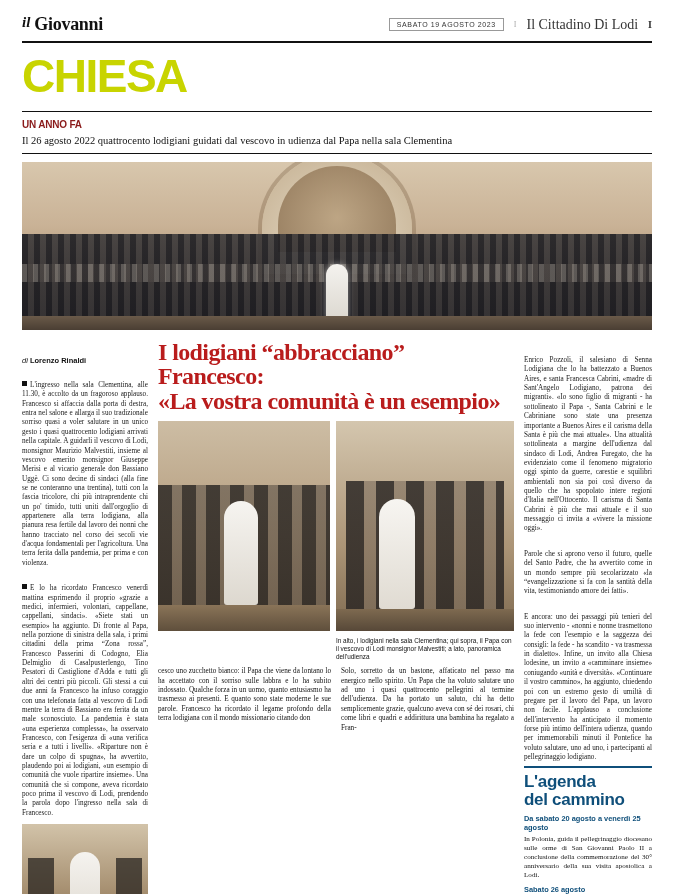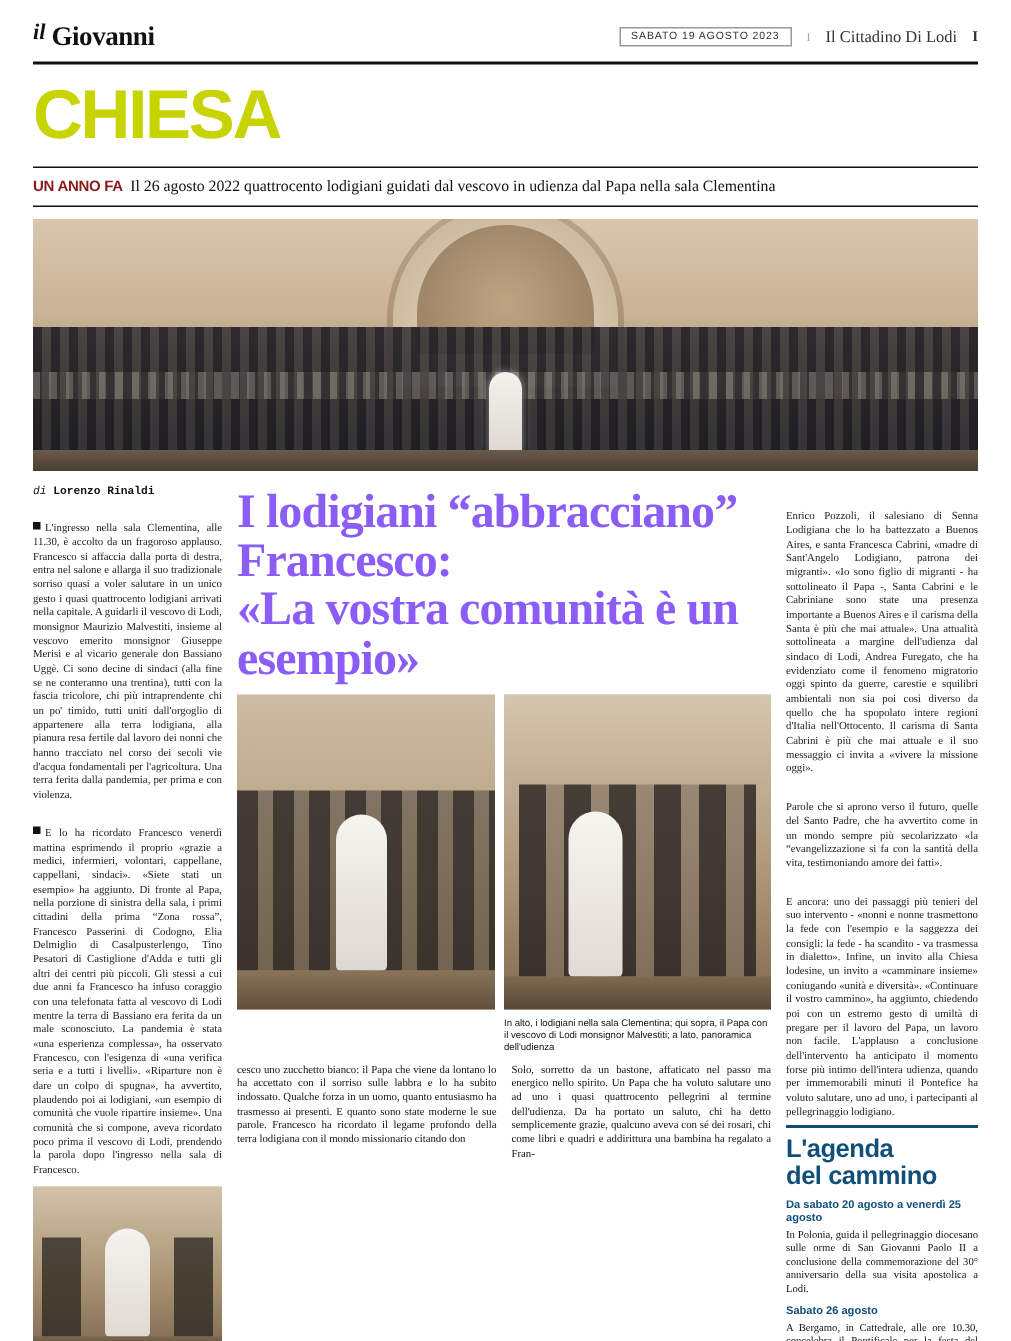--- a/index.html
+++ b/index.html
@@ -18,21 +18,21 @@
   .masthead {
     display:flex; align-items:center; justify-content:space-between;
     border-bottom: 2px solid #111; padding-bottom: 6px;
   }
   .logo-wrap { display:flex; align-items:flex-start; gap:4px; }
   .logo-il { font-family:"Liberation Serif", serif; font-style:italic; font-size:15px; font-weight:bold; }
   .logo-cit { font-family:"Liberation Serif", serif; font-size:18px; font-weight:bold; letter-spacing:-0.3px; }
   .mast-right { display:flex; align-items:center; gap:10px; font-size:8px; color:#333; }
   .mast-date { border:1px solid #999; padding:2px 7px; letter-spacing:0.6px; font-family:"Liberation Sans", sans-serif; font-size:7px; }
   .mast-sep { color:#aaa; }
-  .mast-paper { font-family:"Liberation Serif", serif; font-size:11px; }
+  .mast-paper { font-family:"Liberation Serif", serif; font-size:14px; }
   .mast-page { font-weight:bold; font-size:10px; }
 
   
   .section-title {
     font-family:"Liberation Sans", sans-serif;
     font-weight:bold;
     font-size:46px;
     letter-spacing:-1.5px;
     color:#c8d400;
     line-height:1;
@@ -40,20 +40,21 @@
     -webkit-text-stroke: 0px;
   }
   .rule-thin { border-top:1px solid #111; margin-top:12px; }
 
   
   .kicker {
     display:flex; align-items:baseline; gap:5px;
     padding:7px 0 7px 0;
     border-bottom:1px solid #111;
     font-size:10.5px;
+    flex-direction:column;
   }
   .kicker-lead { color:#8a1a1a; font-weight:bold; font-family:"Liberation Sans", sans-serif; font-size:10px; letter-spacing:-0.2px; }
   .kicker-text { font-family:"Liberation Serif", serif; font-size:10.5px; }
 
   
   .hero {
     margin-top:8px; width:100%; height:168px;
     position:relative; overflow:hidden;
     background: linear-gradient(#cdbba2, #b29b80);
   }
@@ -92,42 +93,42 @@
     background:linear-gradient(180deg,#6a5a49,#4a3e33);
   }
 
   
   .content { display:flex; gap:10px; margin-top:10px; }
   .col-left { width:126px; }
   .col-mid  { width:356px; }
   .col-right{ width:140px; }
 
   .byline {
-    font-family:Liberation Mono, monospace;
-    font-size:7.5px; font-weight:bold; margin-bottom:5px;
+    font-family:Liberation Sans, sans-serif;
+    font-size:7.5px; font-weight:bold; margin-bottom:5px;margin-top:16px;
   }
   .byline .di { font-weight:normal; font-style:italic; }
 
   .body-text {
     font-family:"Liberation Serif", serif;
     font-size:7.2px; line-height:1.30; text-align:justify;
     hyphens:auto; color:#1a1a1a;
   }
   .body-text p { margin:16px 0 4px 0; }
   .sq { display:inline-block; width:5px; height:5px; background:#111; margin-right:3px; vertical-align:1px; }
 
   
   .headline {
     font-family:"Liberation Serif", serif;
     font-weight:bold;
-    font-size:32px;
+    font-size:24px;
     line-height:1.02;
     letter-spacing:-0.6px;
     margin:0 0 8px 0;
-    color:#8b5cf6;
+    color:#b91c1c;
   }
   .headline .l2 { display:block; }
 
   .mid-photos { display:flex; gap:6px; margin-bottom:6px; }
   .photo-a { width:172px; height:210px; position:relative; overflow:hidden;
      background:linear-gradient(180deg,#d7c9b2,#a58f72); }
   .photo-a .bg { position:absolute; inset:0;
      background:linear-gradient(180deg,#cdbda4 0%,#b49c7d 55%,#8d7557 100%); }
   .photo-a .figs { position:absolute; bottom:26px; left:0; right:0; height:120px;
      background: repeating-linear-gradient(90deg, rgba(35,32,30,.8) 0 14px, rgba(90,80,70,.6) 14px 24px); }

